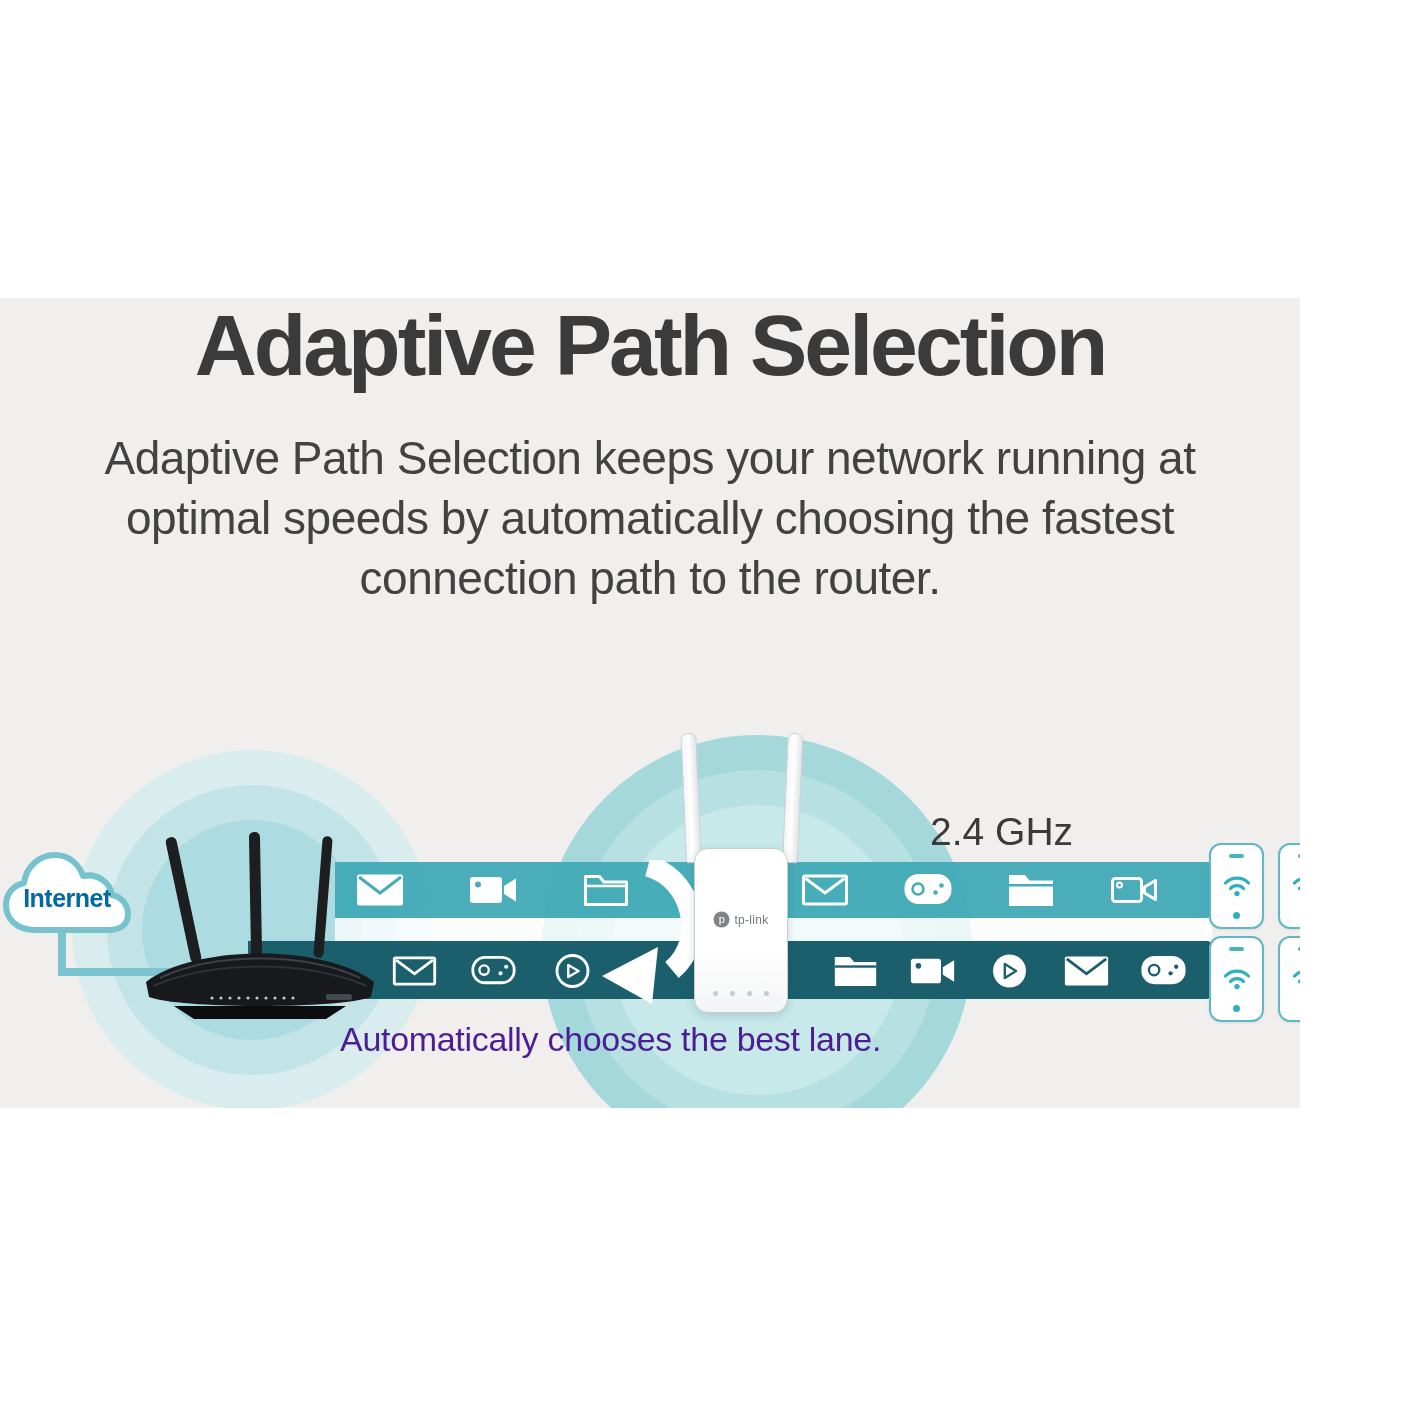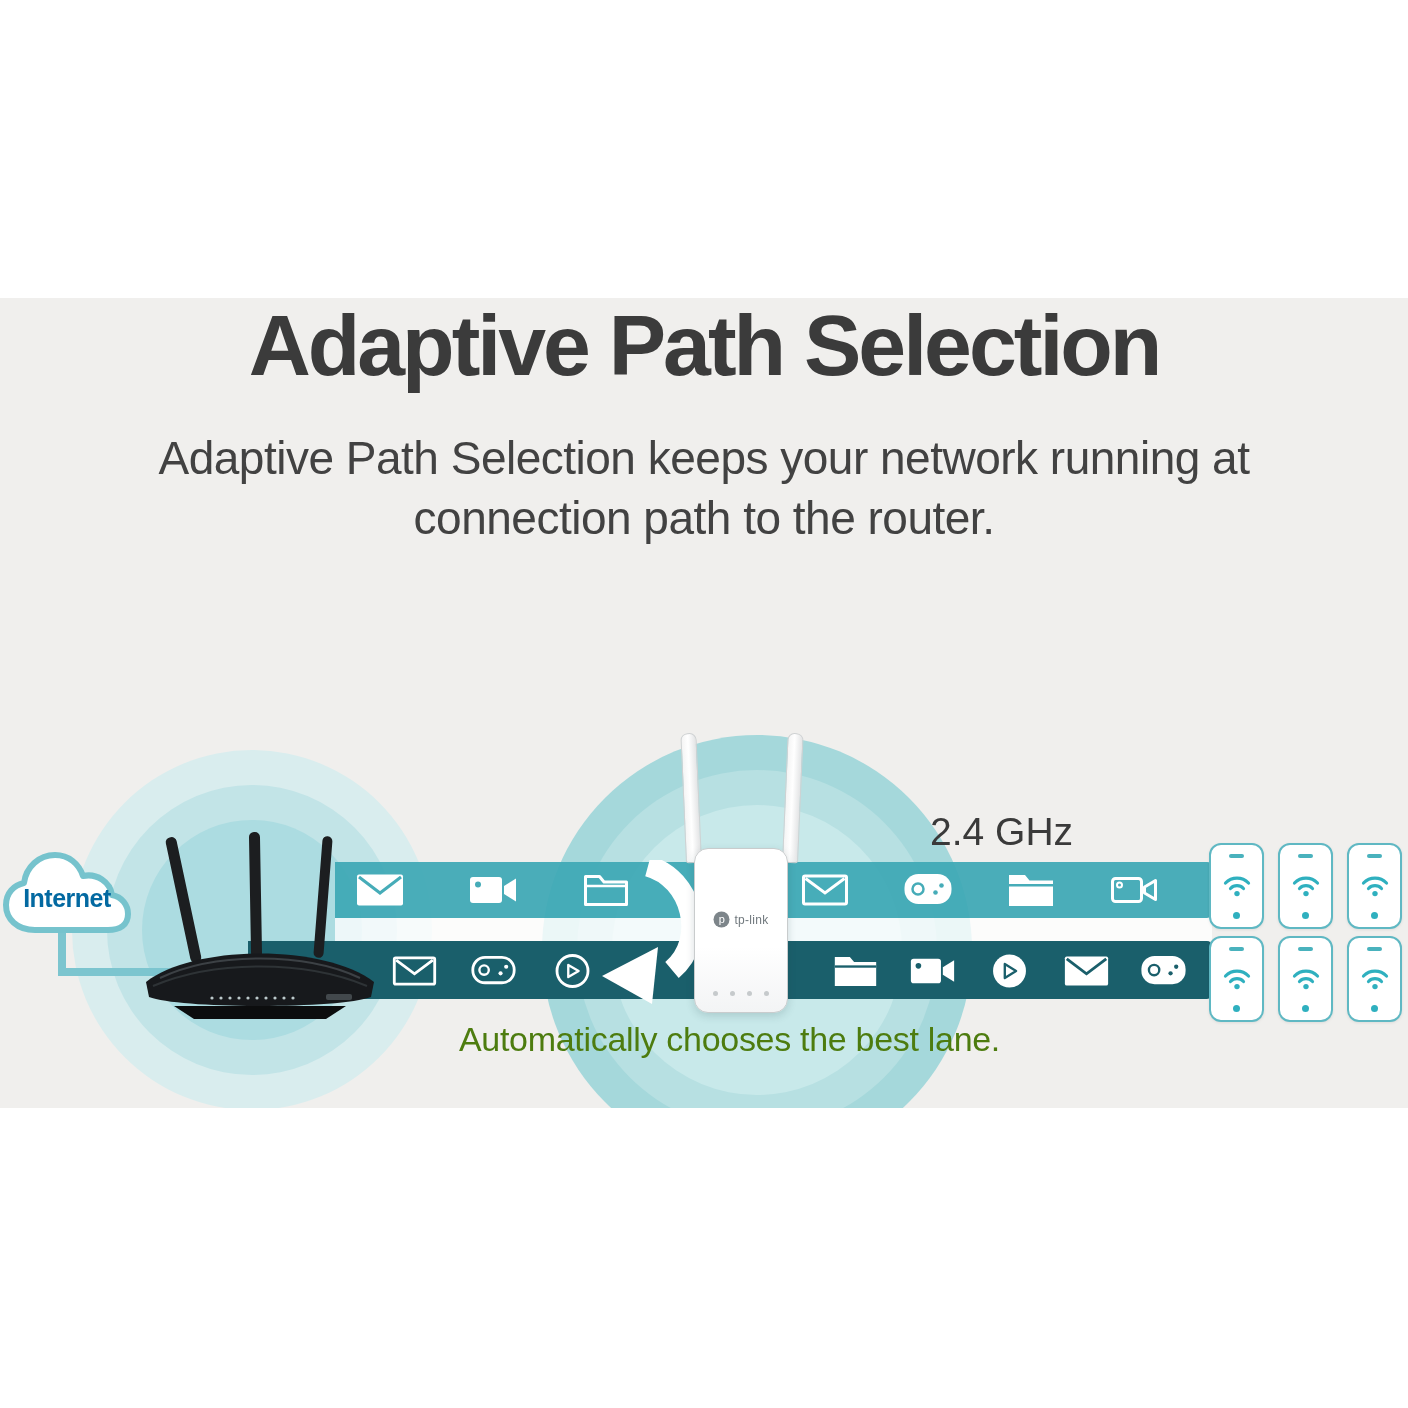--- a/index.html
+++ b/index.html
@@ -1,18 +1,18 @@
 <!DOCTYPE html>
 <html><head>
 <meta charset="utf-8">
 <style>
   html,body{margin:0;padding:0;width:1408px;height:1408px;background:#ffffff;overflow:hidden;
     font-family:"Liberation Sans","DejaVu Sans",sans-serif;}
   .canvas{position:relative;width:1408px;height:1408px;background:#ffffff;}
-  .hero{position:absolute;left:0;top:298px;width:1408px;height:810px;background:#f0efed;overflow:hidden;}
+  .hero{position:absolute;left:0;top:298px;width:1300px;height:810px;background:#f0efed;overflow:hidden;}
   .hero h1{margin:2px 0 0;padding:0;text-align:center;font-size:86px;font-weight:bold;
     color:#3b3b3b;letter-spacing:-3px;line-height:1.05;}
   .subtitle{margin-top:38px;text-align:center;color:#424242;font-size:46px;font-weight:400;
     letter-spacing:-0.5px;line-height:60px;}
   .sub-line{white-space:nowrap;}
   .diagram{position:absolute;inset:0;}
   .glow{position:absolute;border-radius:50%;}
   
   .rg1{left:72px;top:452px;width:360px;height:360px;background:#d9edee;}
   .rg2{left:107px;top:487px;width:290px;height:290px;background:#c2e4e7;}
@@ -22,22 +22,22 @@
   .eg2{left:577px;top:472px;width:360px;height:360px;background:#b7e0e2;}
   .eg3{left:612px;top:507px;width:290px;height:290px;background:#c8e9ea;}
   .band{position:absolute;}
   .band-top{left:335px;top:564px;width:877px;height:56px;background:rgba(61,168,181,0.93);border-radius:0 5px 5px 0;}
   .band-gap{position:absolute;left:335px;top:620px;width:877px;height:23px;background:rgba(255,255,255,0.78);}
   .band-bottom{left:248px;top:643px;width:964px;height:58px;background:#1a5f6b;border-radius:0 5px 5px 0;}
   .freq-label{position:absolute;width:270px;text-align:left;font-size:39px;font-weight:400;
     color:#3a3a3a;white-space:nowrap;}
   .label-24{left:930px;top:512px;}
   .label-5{left:933px;top:726px;}
-  .caption{position:absolute;left:340px;top:722px;width:660px;text-align:right;font-size:34px;
-    color:#4d7c0f;white-space:nowrap;letter-spacing:-0.3px;}
+  .caption{position:absolute;left:340px;top:722px;width:660px;text-align:left;font-size:34px;
+    color:#4c1d95;white-space:nowrap;letter-spacing:-0.3px;}
   .connector{position:absolute;left:0;top:600px;}
   .cloud{position:absolute;left:2px;top:545px;}
   .cloud-label{position:absolute;left:2px;top:586px;width:130px;text-align:center;font-size:25px;
     font-weight:bold;color:#0369a1;letter-spacing:-0.5px;}
   .router{position:absolute;left:140px;top:532px;}
   .band-icons{position:absolute;display:flex;align-items:center;}
   .band-icons .icon{display:block;}
   .band-icons.lg .icon{width:50px;height:40px;}
   .band-icons.sm .icon{width:47px;height:38px;}
   .band-icons .icon svg{width:100%;height:100%;display:block;}
@@ -66,20 +66,21 @@
   .phone .dot{width:7px;height:7px;border-radius:50%;background:#2fb0bf;}
 </style>
 </head>
 <body>
 
 <div class="canvas">
   <section class="hero">
     <h1>Adaptive Path Selection</h1>
     <div class="subtitle">
       <div class="sub-line">Adaptive Path Selection keeps your network running at</div>
+      <div class="sub-line">optimal speeds by automatically choosing the fastest</div>
       <div class="sub-line">connection path to the router.</div>
     </div>
 
     <div class="diagram">
 
       <div class="glow rg1"></div>
       <div class="glow rg2"></div>
       <div class="glow rg3"></div>
       <div class="glow eg1"></div>
       <div class="glow eg2"></div>

